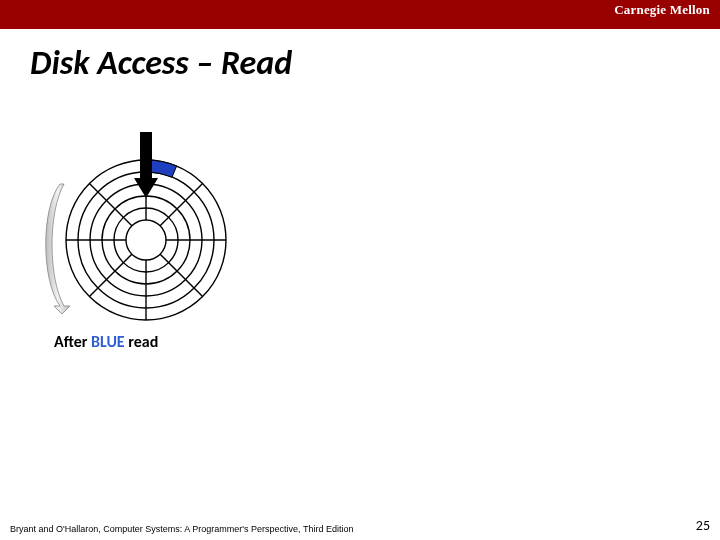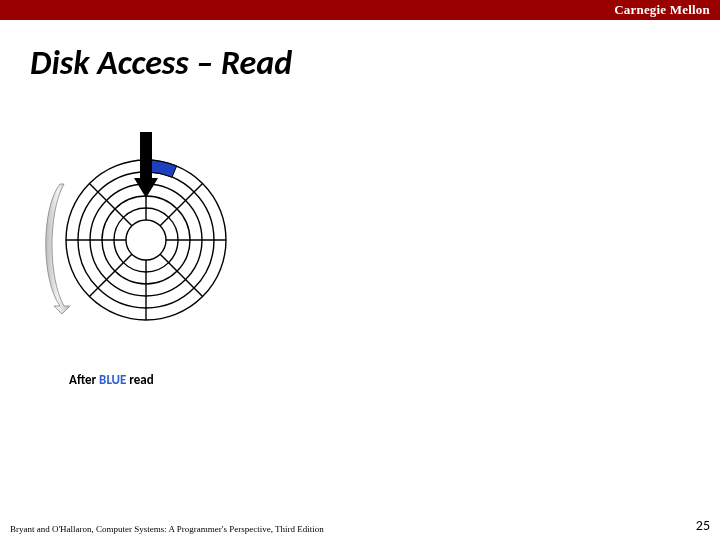--- a/index.html
+++ b/index.html
@@ -1,30 +1,30 @@
 <!DOCTYPE html>
 <html><head>
 <meta charset="utf-8">
 <style>
   * { margin: 0; padding: 0; box-sizing: border-box; }
   html, body { width: 720px; height: 540px; font-family: Calibri, "Segoe UI", Arial, sans-serif; background: #fff; color: #000; overflow: hidden; }
   .slide { position: relative; width: 720px; height: 540px; }
-  .topbar { position: absolute; top: 0; left: 0; width: 720px; height: 20px; background: #990000; }
+  .topbar { position: absolute; top: 0; left: 0; width: 720px; height: 29px; background: #990000; }
   .cm { position: absolute; top: 2px; right: 10px; color: #fff; font-family: Georgia, "Times New Roman", serif; font-weight: bold; font-size: 13px; letter-spacing: .2px; }
   .title { position: absolute; top: 42px; left: 30px; font-size: 34px; font-weight: bold; font-style: italic; }
   .disk-wrap { position: absolute; top: 156px; left: 34px; width: 200px; height: 170px; }
   .rot-arrow { position: absolute; left: 0; top: 22px; width: 44px; height: 136px; }
   .circles { position: absolute; left: 28px; top: 0; width: 168px; height: 168px; }
   .circles svg { width: 168px; height: 168px; display: block; }
   .armwrap { position: absolute; left: 92px; top: -24px; width: 40px; height: 68px; }
   .armwrap svg { width: 40px; height: 68px; display: block; }
-  .caption { position: absolute; top: 332px; left: 69px; font-size: 13px; font-weight: bold; margin-top: 40px; }
+  .caption { position: absolute; top: 332px; left: 54px; font-size: 16px; font-weight: bold; }
   .caption .blue { color: #2e5fd5; }
   .subcap { position: absolute; top: 384px; left: 166px; font-size: 22px; font-weight: bold; }
-  .footer { position: absolute; left: 10px; bottom: 6px; font-size: 9px; color: #000; font-family: Liberation Serif, serif; }
+  .footer { position: absolute; left: 10px; bottom: 6px; font-size: 9px; color: #000; font-family: Liberation Sans, sans-serif; }
   .pagenum { position: absolute; right: 10px; bottom: 6px; font-size: 14px; color: #000; }
 </style>
 </head>
 <body>
 
 <div class="slide">
 
   <div class="topbar">
     <div class="cm">Carnegie Mellon</div>
   </div>

